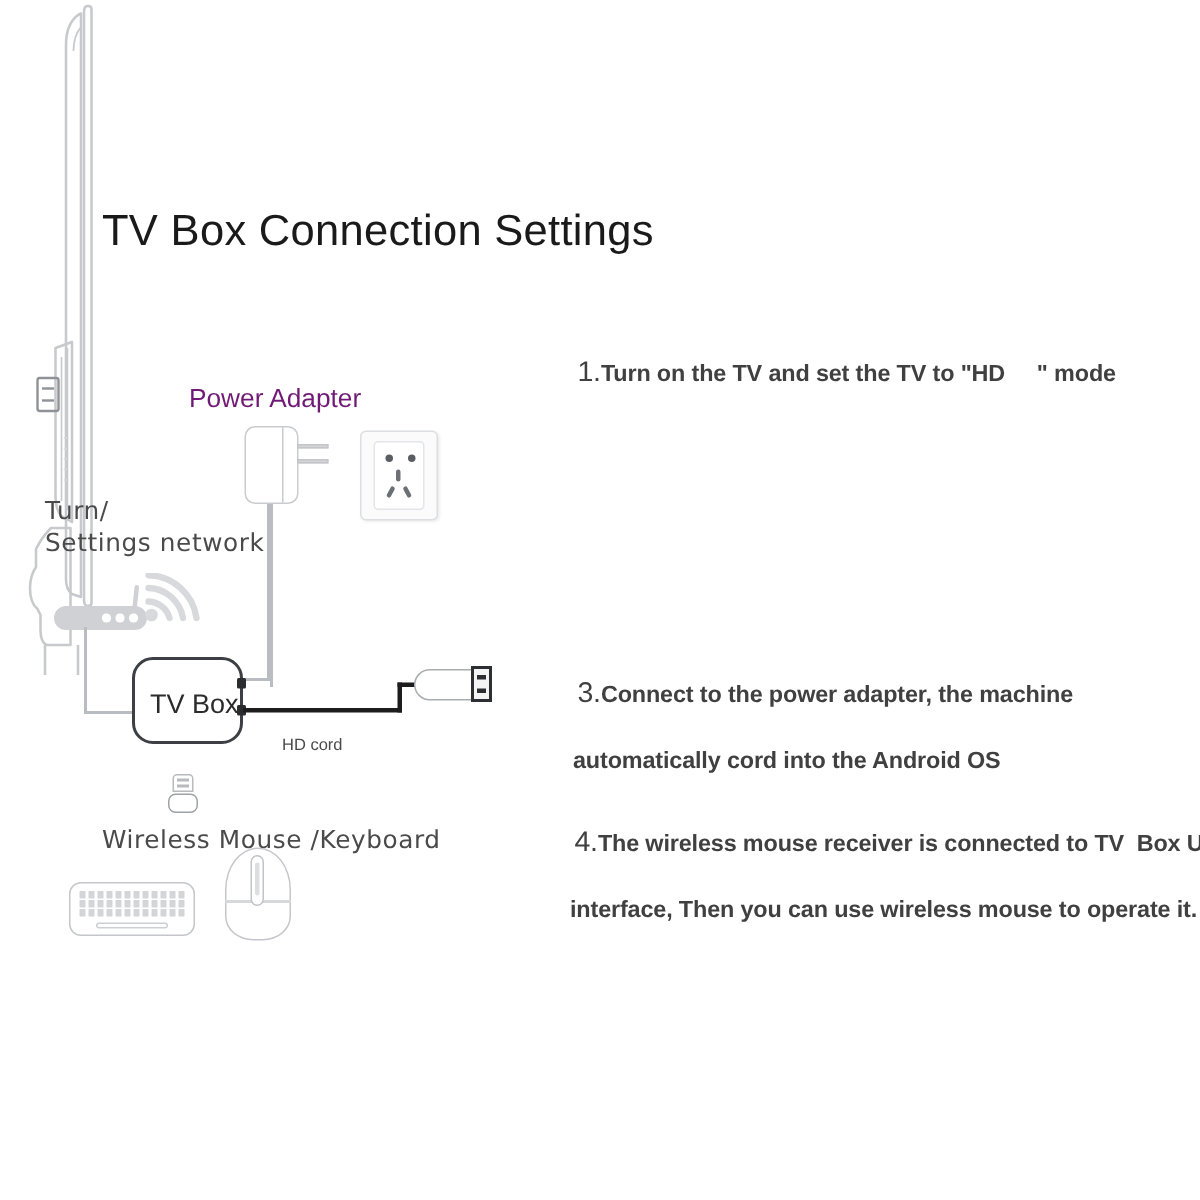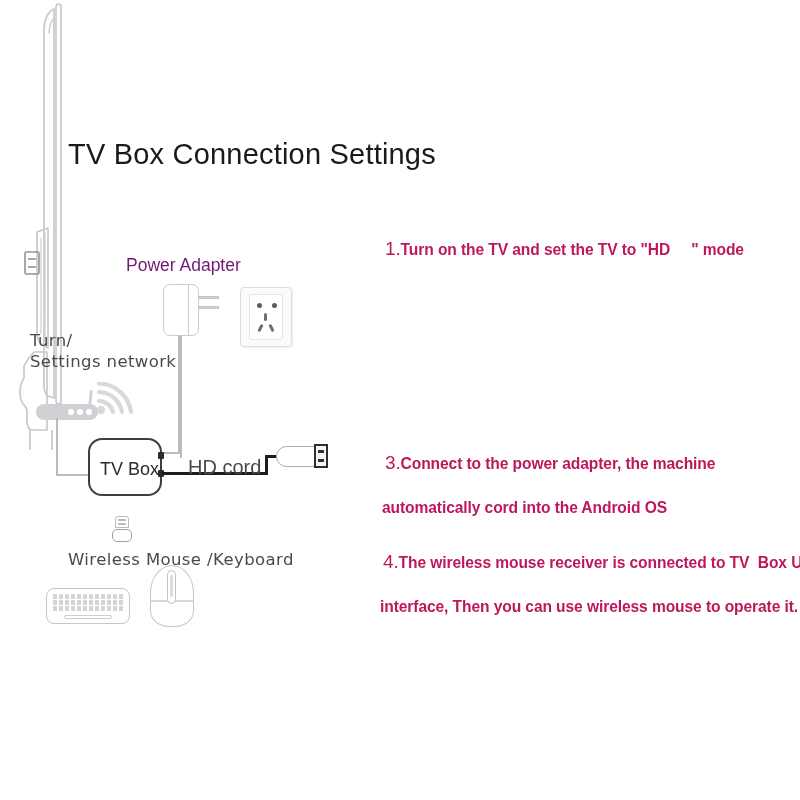--- a/index.html
+++ b/index.html
@@ -39,28 +39,28 @@
     position: absolute;
     color: #4a4a4a;
     font-size: 16.5px;
     white-space: nowrap;
     font-family: "DejaVu Sans", sans-serif;
     letter-spacing: 0.4px;
   }
   #label-power-adapter { left: 126px; top: 255px; }
   #label-network       { left: 30px;  top: 330px; line-height: 21px; }
   #label-wireless-mk   { left: 68px;  top: 550px; text-align: right; }
-  #label-hd-cord       { left: 188px; top: 456px; font-size: 20px; color: #4a4a4a; }
+  #label-hd-cord       { left: 188px; top: 491px; font-size: 11px; color: #4a4a4a; }
   #label-tv-box        { left: 100px; top: 459px; font-size: 18px;   color: #2b2b2b; }
 
   
   .instruction {
     position: absolute;
     left: 368px;
-    color: #be185d;
+    color: #404040;
     font-size: 15.6px;
     font-weight: bold;
     line-height: 22px;
     letter-spacing: -0.1px;
     white-space: pre;
   }
   .instruction .num {
     font-weight: normal;
     font-size: 19px;
   }

